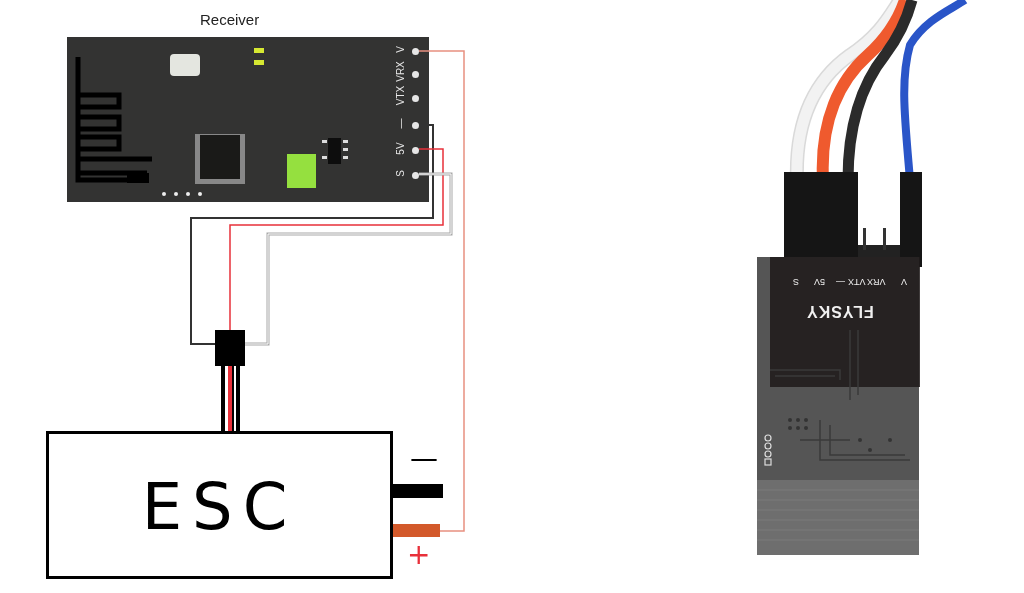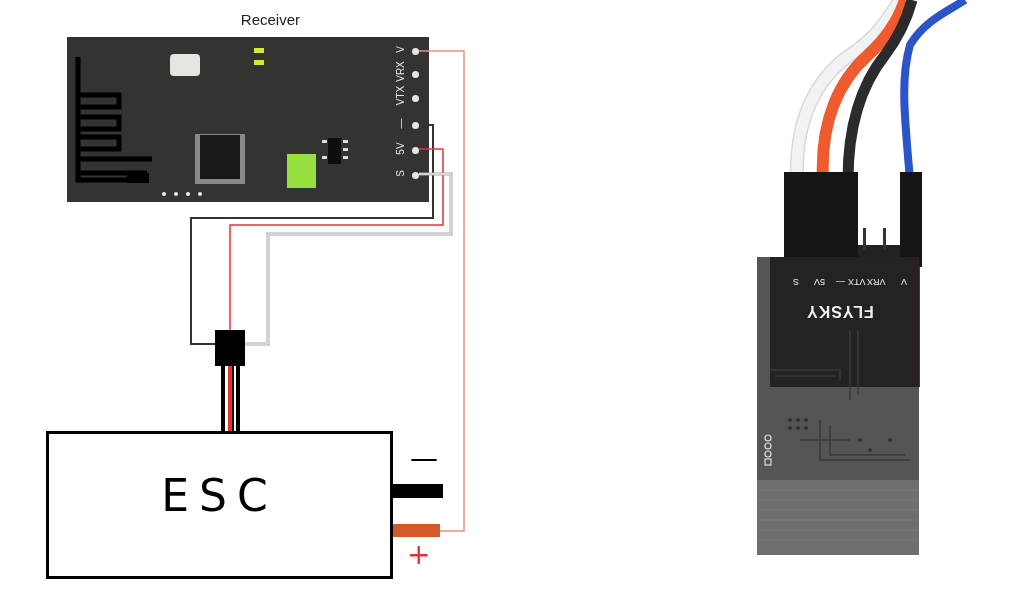--- a/index.html
+++ b/index.html
@@ -1,23 +1,23 @@
 <!DOCTYPE html>
 <html><head>
 <meta charset="utf-8">
 <style>
   html, body { margin:0; padding:0; background:#ffffff; }
   body { width:1024px; height:593px; position:relative; overflow:hidden; font-family:"Liberation Sans", sans-serif; }
   .abs { position:absolute; }
-  #receiver-title { left:200px; top:11px; width:100px; text-align:right; font-size:15px; color:#222; }
+  #receiver-title { left:200px; top:11px; width:100px; text-align:left; font-size:15px; color:#222; }
   #board { left:67px; top:37px; width:362px; height:165px; background:#333332; }
   .pin-label { position:absolute; color:#e8e8e8; font-size:10px; transform:rotate(-90deg); transform-origin:center; white-space:nowrap; text-align:center; width:30px; }
   .pin { position:absolute; width:7px; height:7px; border-radius:50%; background:#e6e6e6; }
   #esc-box { left:46px; top:431px; width:347px; height:148px; border:3px solid #000; box-sizing:border-box; background:#fff; }
-  #esc-label { position:absolute; left:0; right:0; top:36px; text-align:center; font-size:44px; letter-spacing:10px; color:#000; font-family:"DejaVu Sans", sans-serif; font-weight:400; }
+  #esc-label { position:absolute; left:0; right:0; top:36px; text-align:center; font-size:64px; letter-spacing:10px; color:#000; font-family:"DejaVu Sans", sans-serif; font-weight:400; }
   .sign { font-size:28px; font-family:"DejaVu Sans", sans-serif; }
   #minus-sign { left:410px; top:442px; color:#000; }
   #plus-sign { left:407px; top:538px; color:#e8303a; }
   .fsky-label { position:absolute; color:#f0f0f0; font-size:9px; transform:rotate(180deg); white-space:nowrap; }
 </style>
 </head>
 <body>
 
 <div class="abs" id="receiver-title">Receiver</div>
 

